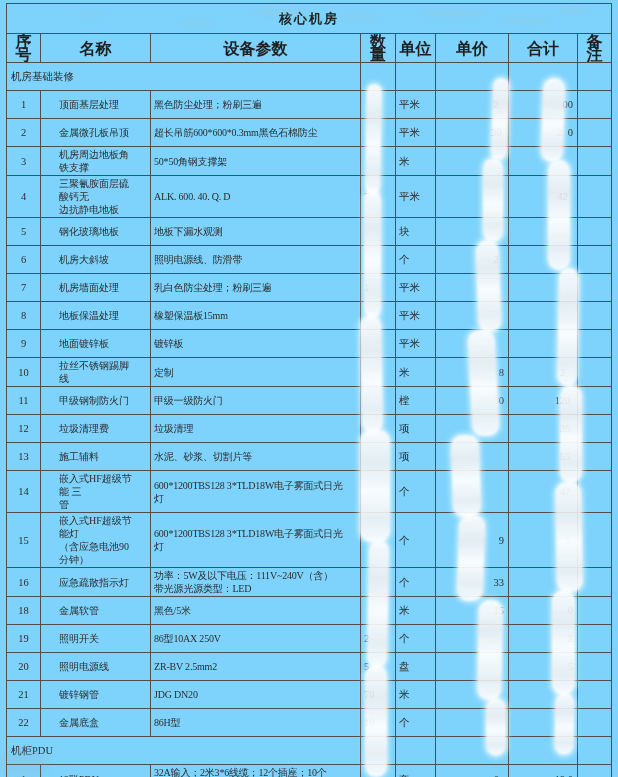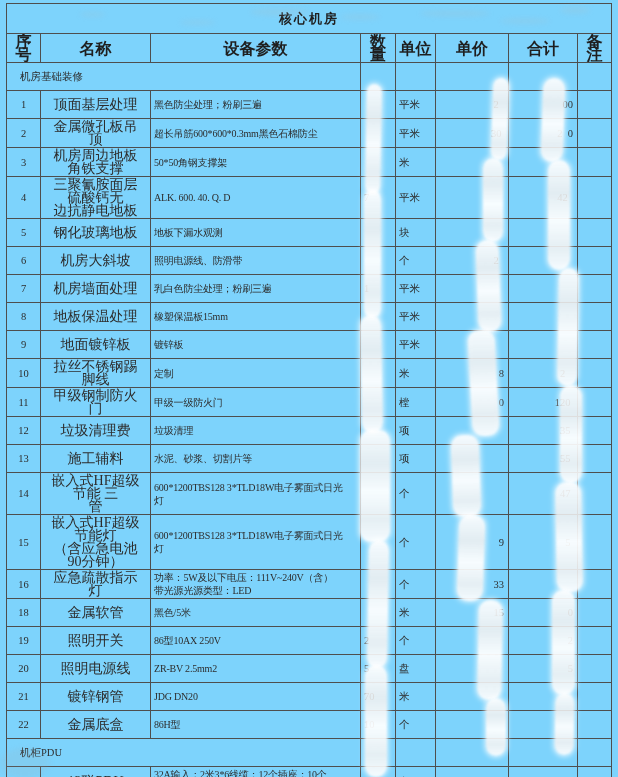--- a/index.html
+++ b/index.html
@@ -18,23 +18,23 @@
     padding:1px 3px;
     font-size:10.5px;line-height:13px;
     height:25px;vertical-align:middle;overflow:hidden;
   }
   tr.title-row td{
     border-bottom:1px solid #4e4e4e;
     font-size:13px;font-weight:bold;text-align:center;
     height:27px;letter-spacing:2px;color:#1f1f1f;
   }
   th{font-size:16px;font-weight:bold;text-align:center;color:#1f1f1f;}
-  .sec{padding-left:13px;white-space:nowrap;}
+  .sec{padding-left:4px;white-space:nowrap;}
   .c0{text-align:center;}
-  .c1{white-space:pre-line;font-size:14px;padding:1px 9px;text-align:center;}
+  .c1{white-space:pre-line;font-size:10px;padding:1px 18px;}
   .c2{white-space:pre-line;font-size:10px;letter-spacing:-0.2px;padding:1px 2px 1px 3px;}
   .c3{white-space:pre;text-align:left;padding-left:3px;}
   .c4{text-align:left;font-family:Liberation Serif, serif;}
   .c5,.c6{white-space:pre;text-align:right;padding-right:4px;}
   .smudge{
     position:absolute;z-index:5;border-radius:11px;
     background:linear-gradient(180deg,
       rgba(255,255,255,0.93) 0%,
       rgba(240,240,240,0.88) 30%,
       rgba(255,255,255,0.94) 55%,

